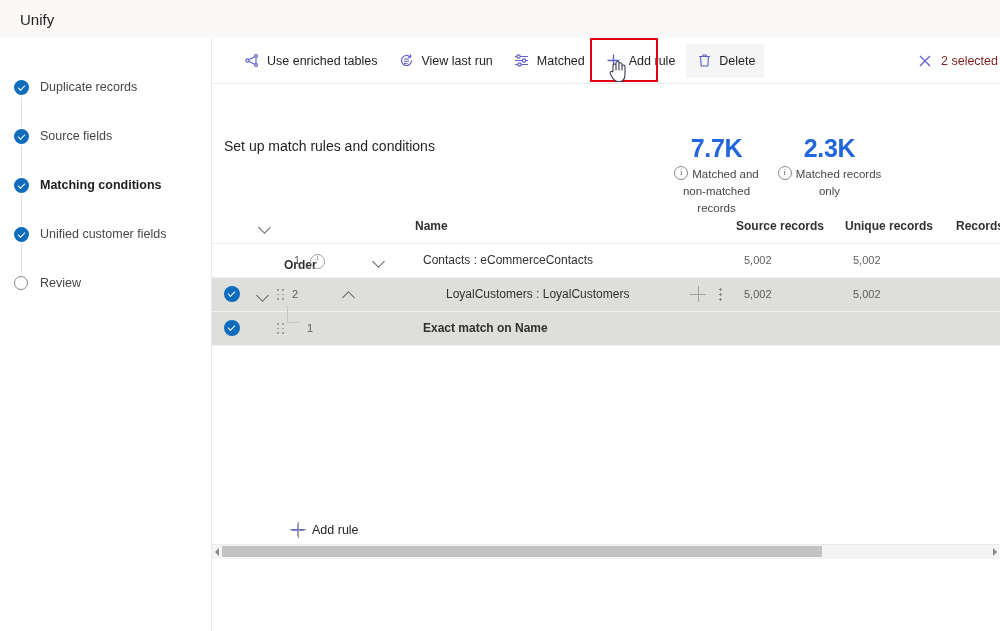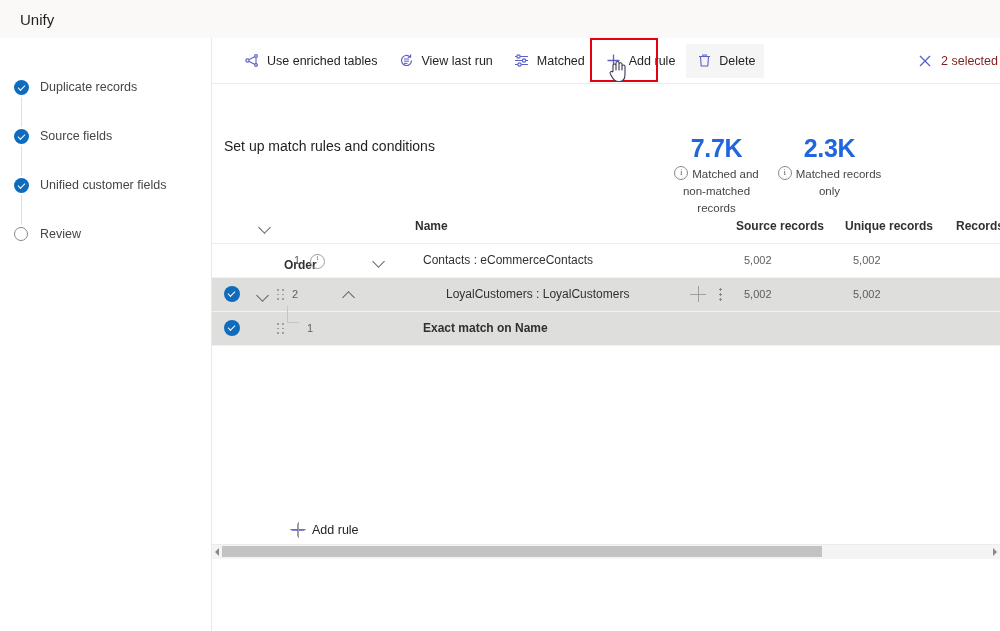--- a/index.html
+++ b/index.html
@@ -203,20 +203,25 @@
         <div class="connector"></div>
         <div class="label">Duplicate records</div>
       </div>
 
       <div class="step">
         <div class="bullet done"></div>
         <div class="connector"></div>
         <div class="label">Source fields</div>
       </div>
 
+      <div class="step current">
+        <div class="bullet done"></div>
+        <div class="connector"></div>
+        <div class="label">Matching conditions</div>
+      </div>
 
       <div class="step">
         <div class="bullet done"></div>
         <div class="connector"></div>
         <div class="label">Unified customer fields</div>
       </div>
 
       <div class="step">
         <div class="bullet todo"></div>
         <div class="label">Review</div>

